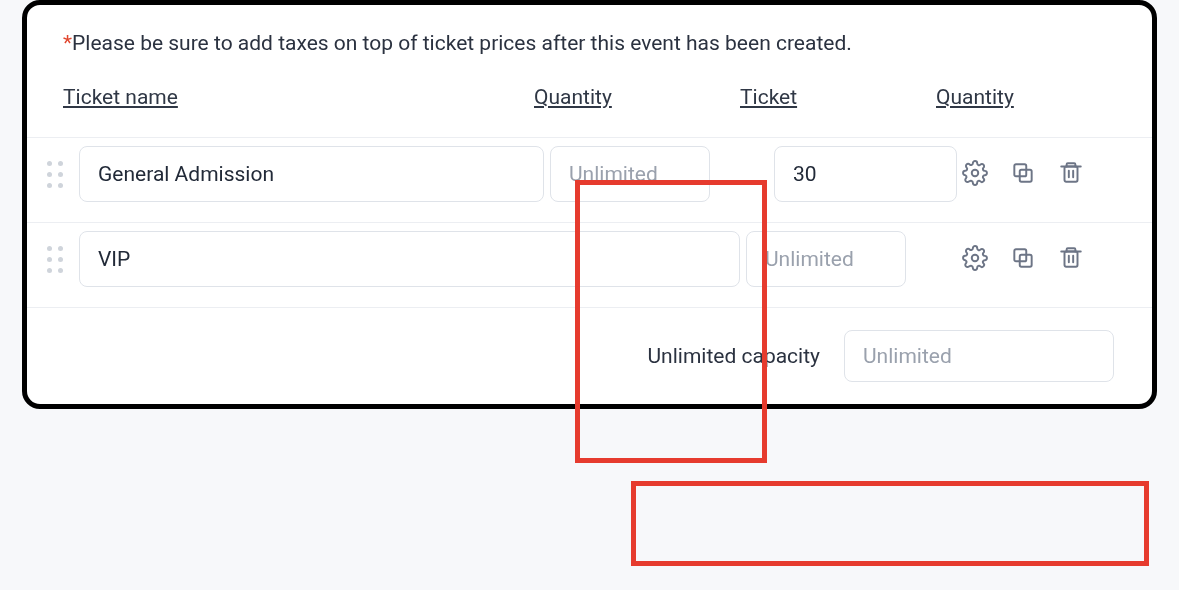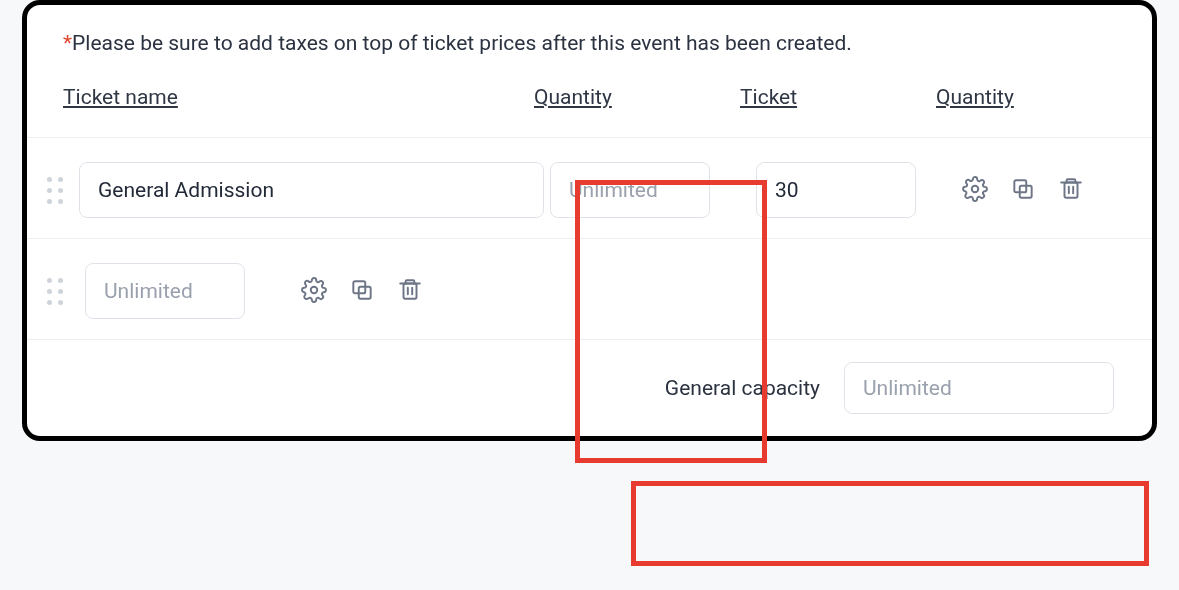--- a/index.html
+++ b/index.html
@@ -47,21 +47,21 @@
   } 
   .col-name   { flex: 1 1 auto; }
   .col-qty    { width: 190px; margin-left: 16px; }
   .col-price  { width: 180px; margin-left: 16px; }
   .col-actions{ width: 180px; margin-left: 16px; }
   .th-name  { padding-left: 0; }
   .row {
     display: flex;
     align-items: center;
     border-top: 1px solid #eceef2;
-    padding: 24px 20px 20px 14px;
+    padding: 8px 20px 20px 14px;
   }
   .drag-handle {
     width: 28px;
     display: flex;
     flex-direction: column;
     align-items: center;
     gap: 6px;
   }
   .drag-handle .dot-row {
     display: flex;
@@ -81,21 +81,21 @@
     color: #222a38;
     padding: 0 18px;
     outline: none;
     font-family: inherit;
   }
   .input::placeholder, .input-sm::placeholder {
     color: #9aa1ad;
   }
   .input-name { width: 100%; margin-left: 10px; }
   .input-qty  { width: 160px; }
-  .input-price{ width: 160px; }
+  .input-price{ width: 183px; margin-left: 18px; }
   .input-price.focused {
     border: 2px solid #3e63ff;
     padding: 0 17px;
   }
   .actions {
     display: flex;
     gap: 18px;
     align-items: center;
     padding-left: 8px;
   }
@@ -231,20 +231,23 @@
             </div>
           <div class="dot-row">
               <span class="dot"></span>
               <span class="dot"></span>
             </div>
           <div class="dot-row">
               <span class="dot"></span>
               <span class="dot"></span>
             </div>
         </div>
+        <div class="col-name">
+          <input class="input input-name" value="VIP" style="">
+        </div>
         <div class="col-qty">
           <input class="input input-qty" placeholder="Unlimited" style="">
         </div>
         <div class="col-actions actions">
           <button class="iconbtn">
             <span>
               <svg viewBox="0 0 24 24" fill="none" stroke="currentColor" stroke-width="1.8" stroke-linecap="round" stroke-linejoin="round">
                   <circle cx="12" cy="12" r="3"></circle>
                   <path d="M19.4 15a1.7 1.7 0 0 0 .34 1.87l.06.06a2 2 0 1 1-2.83 2.83l-.06-.06a1.7 1.7 0 0 0-1.87-.34 1.7 1.7 0 0 0-1.03 1.56V21a2 2 0 1 1-4 0v-.09a1.7 1.7 0 0 0-1.11-1.56 1.7 1.7 0 0 0-1.87.34l-.6.06a2 2 0 1 1-2.83-2.83l.06-.06a1.7 1.7 0 0 0 .34-1.87 1.7 1.7 0 0 0-1.56-1.03H3a2 2 0 1 1 0-4h.09a1.7 1.7 0 0 0 1.56-1.11 1.7 1.7 0 0 0-.34-1.87l-.06-.06a2 2 0 1 1 2.83-2.83l.06.06a1.7 1.7 0 0 0 1.87.34H9a1.7 1.7 0 0 0 1.03-1.56V3a2 2 0 1 1 4 0v.09a1.7 1.7 0 0 0 1.03 1.56 1.7 1.7 0 0 0 1.87-.34l.06-.06a2 2 0 1 1 2.83 2.83l-.06.06a1.7 1.7 0 0 0-.34 1.87V9a1.7 1.7 0 0 0 1.56 1.03H21a2 2 0 1 1 0 4h-.09a1.7 1.7 0 0 0-1.56 1.03z"></path>
                 </svg>
@@ -266,21 +269,21 @@
                   <rect x="6" y="6" width="12" height="14" rx="1.5"></rect>
                   <line x1="10" y1="10" x2="10" y2="16"></line>
                   <line x1="14" y1="10" x2="14" y2="16"></line>
                 </svg>
             </span>
           </button>
         </div>
       </div>
 
       <div class="footer-row">
-        <span class="footer-label">General capacity</span>
+        <span class="footer-label">Unlimited capacity</span>
         <input class="input input-capacity" placeholder="Unlimited" style="">
       </div>
 
     </div>
   </div>
 
   <div id="hi-qty" class="highlight"></div>
   <div id="hi-cap" class="highlight"></div>
 
 </div>

